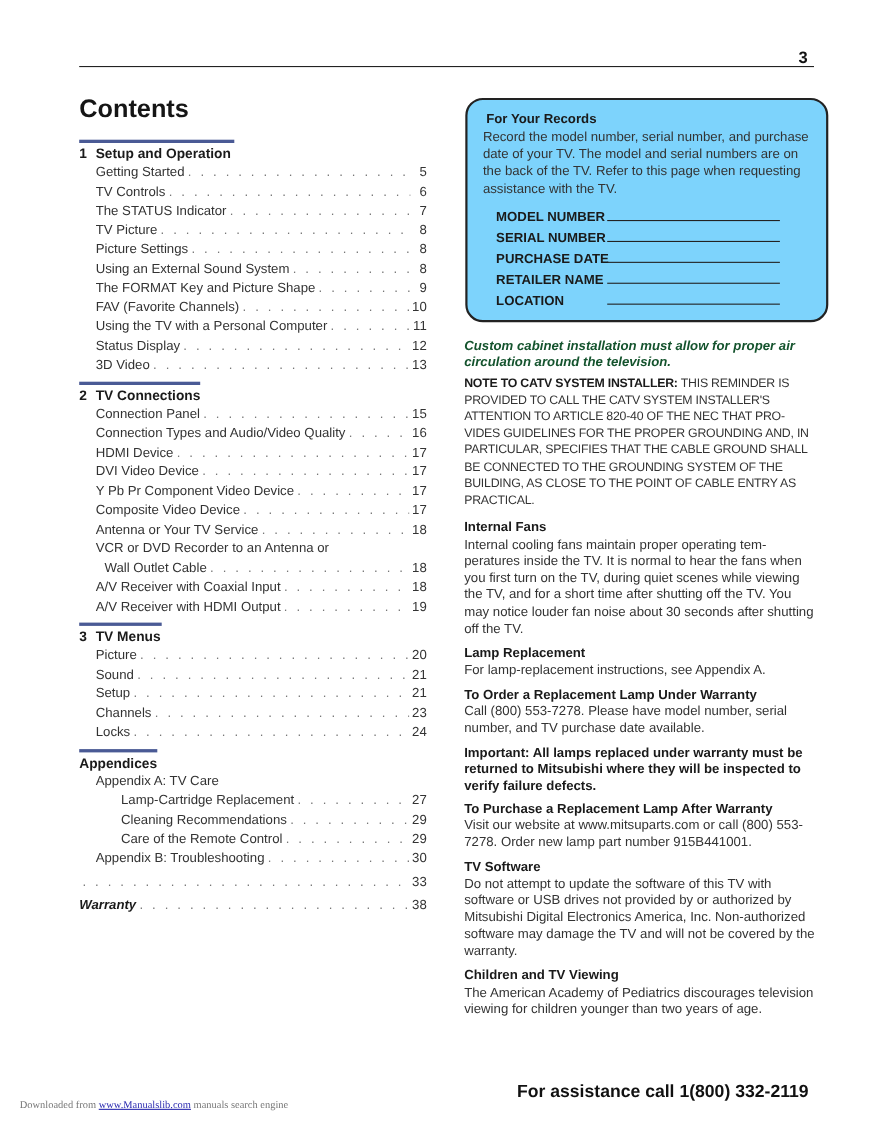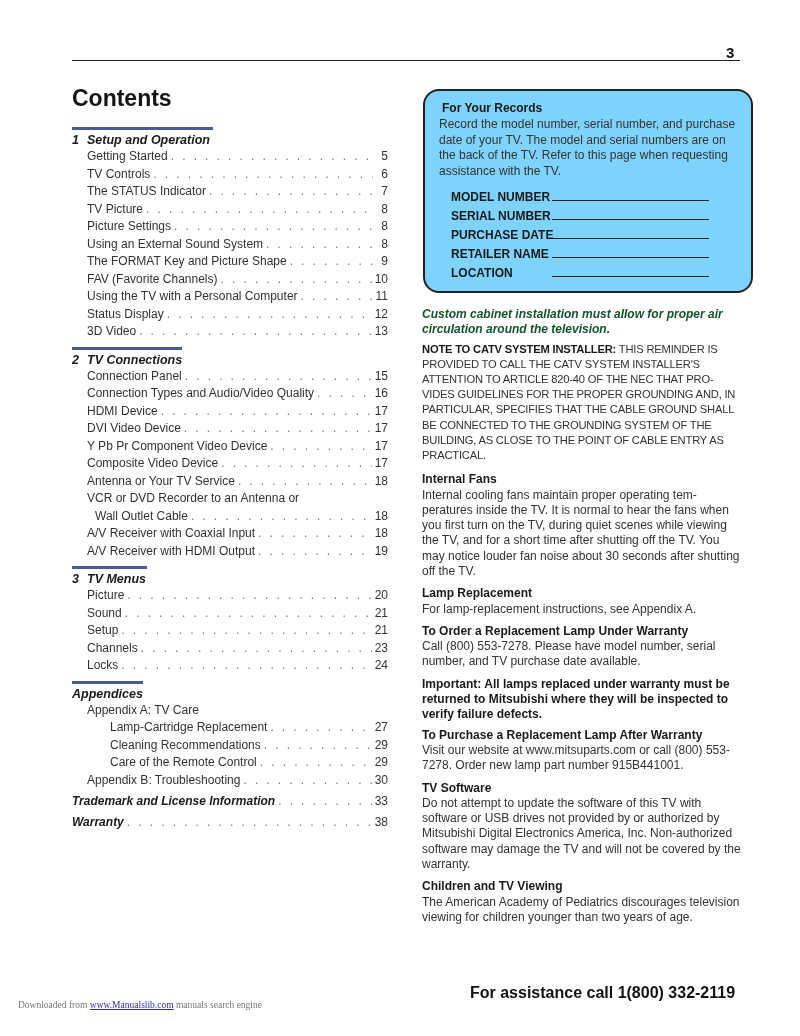--- a/index.html
+++ b/index.html
@@ -8,21 +8,21 @@
 
   .page-num { position: absolute; left: 726px; top: 44px; font-size: 15px; font-weight: bold; color: #111; }
   .top-rule { position: absolute; left: 72px; top: 60px; width: 668px; height: 1px; background: #222; }
 
   .title { position: absolute; left: 72px; top: 85px; font-size: 23px; font-weight: bold; color: #151515; }
 
   
   .toc { position: absolute; left: 72px; top: 127px; width: 316px; font-size: 12px; color: #333; }
   .sec { margin-bottom: 6px; }
   .sec-bar { height: 3px; background: #4a5a95; margin-bottom: 2px; }
-  .sec-title { font-weight: bold; font-style: italic; font-size: 12.5px; color: #1a1a1a; height: 16px; line-height: 16px; }
+  .sec-title { font-weight: bold; font-size: 12.5px; color: #1a1a1a; height: 16px; line-height: 16px; }
   .sec-title .num { display: inline-block; width: 15px; }
   .entry { display: flex; align-items: baseline; height: 17.5px; line-height: 17.5px; padding-left: 15px; }
   .entry.l2 { padding-left: 38px; }
   .entry.l2b { padding-left: 23px; }
   .entry .lbl { white-space: nowrap; }
   .entry .dots { flex: 1; overflow: hidden; white-space: nowrap; color: #777; margin: 0 3px; letter-spacing: 2.4px; }
   .entry .dots::before { content: ". . . . . . . . . . . . . . . . . . . . . . . . . . . . . . . . . . . . . . . . . . . . . . . . . . . . . . . . . . . . . . . . . . . . . . . . . . . . . . . . . . . . . . . . . . . . . . . . . . . . "; }
   .entry .pg { white-space: nowrap; text-align: right; min-width: 12px; }
   .entry.top { padding-left: 0; font-weight: bold; font-style: italic; color: #1a1a1a; }
   .entry.top .dots, .entry.top .pg { font-weight: normal; font-style: normal; color: #333; }
@@ -229,21 +229,20 @@
         <span class="pg">29</span>
       </div>
     <div class="entry">
         <span class="lbl">Appendix B:  Troubleshooting</span>
         <span class="dots"></span>
         <span class="pg">30</span>
       </div>
   </div>
 
   <div class="entry top" style="height:21px;line-height:21px">
-      <span class="lbl">Trademark and License Information</span>
       <span class="dots"></span>
       <span class="pg">33</span>
     </div>
   <div class="entry top" style="height:21px;line-height:21px">
       <span class="lbl">Warranty</span>
       <span class="dots"></span>
       <span class="pg">38</span>
     </div>
 </div>
 

